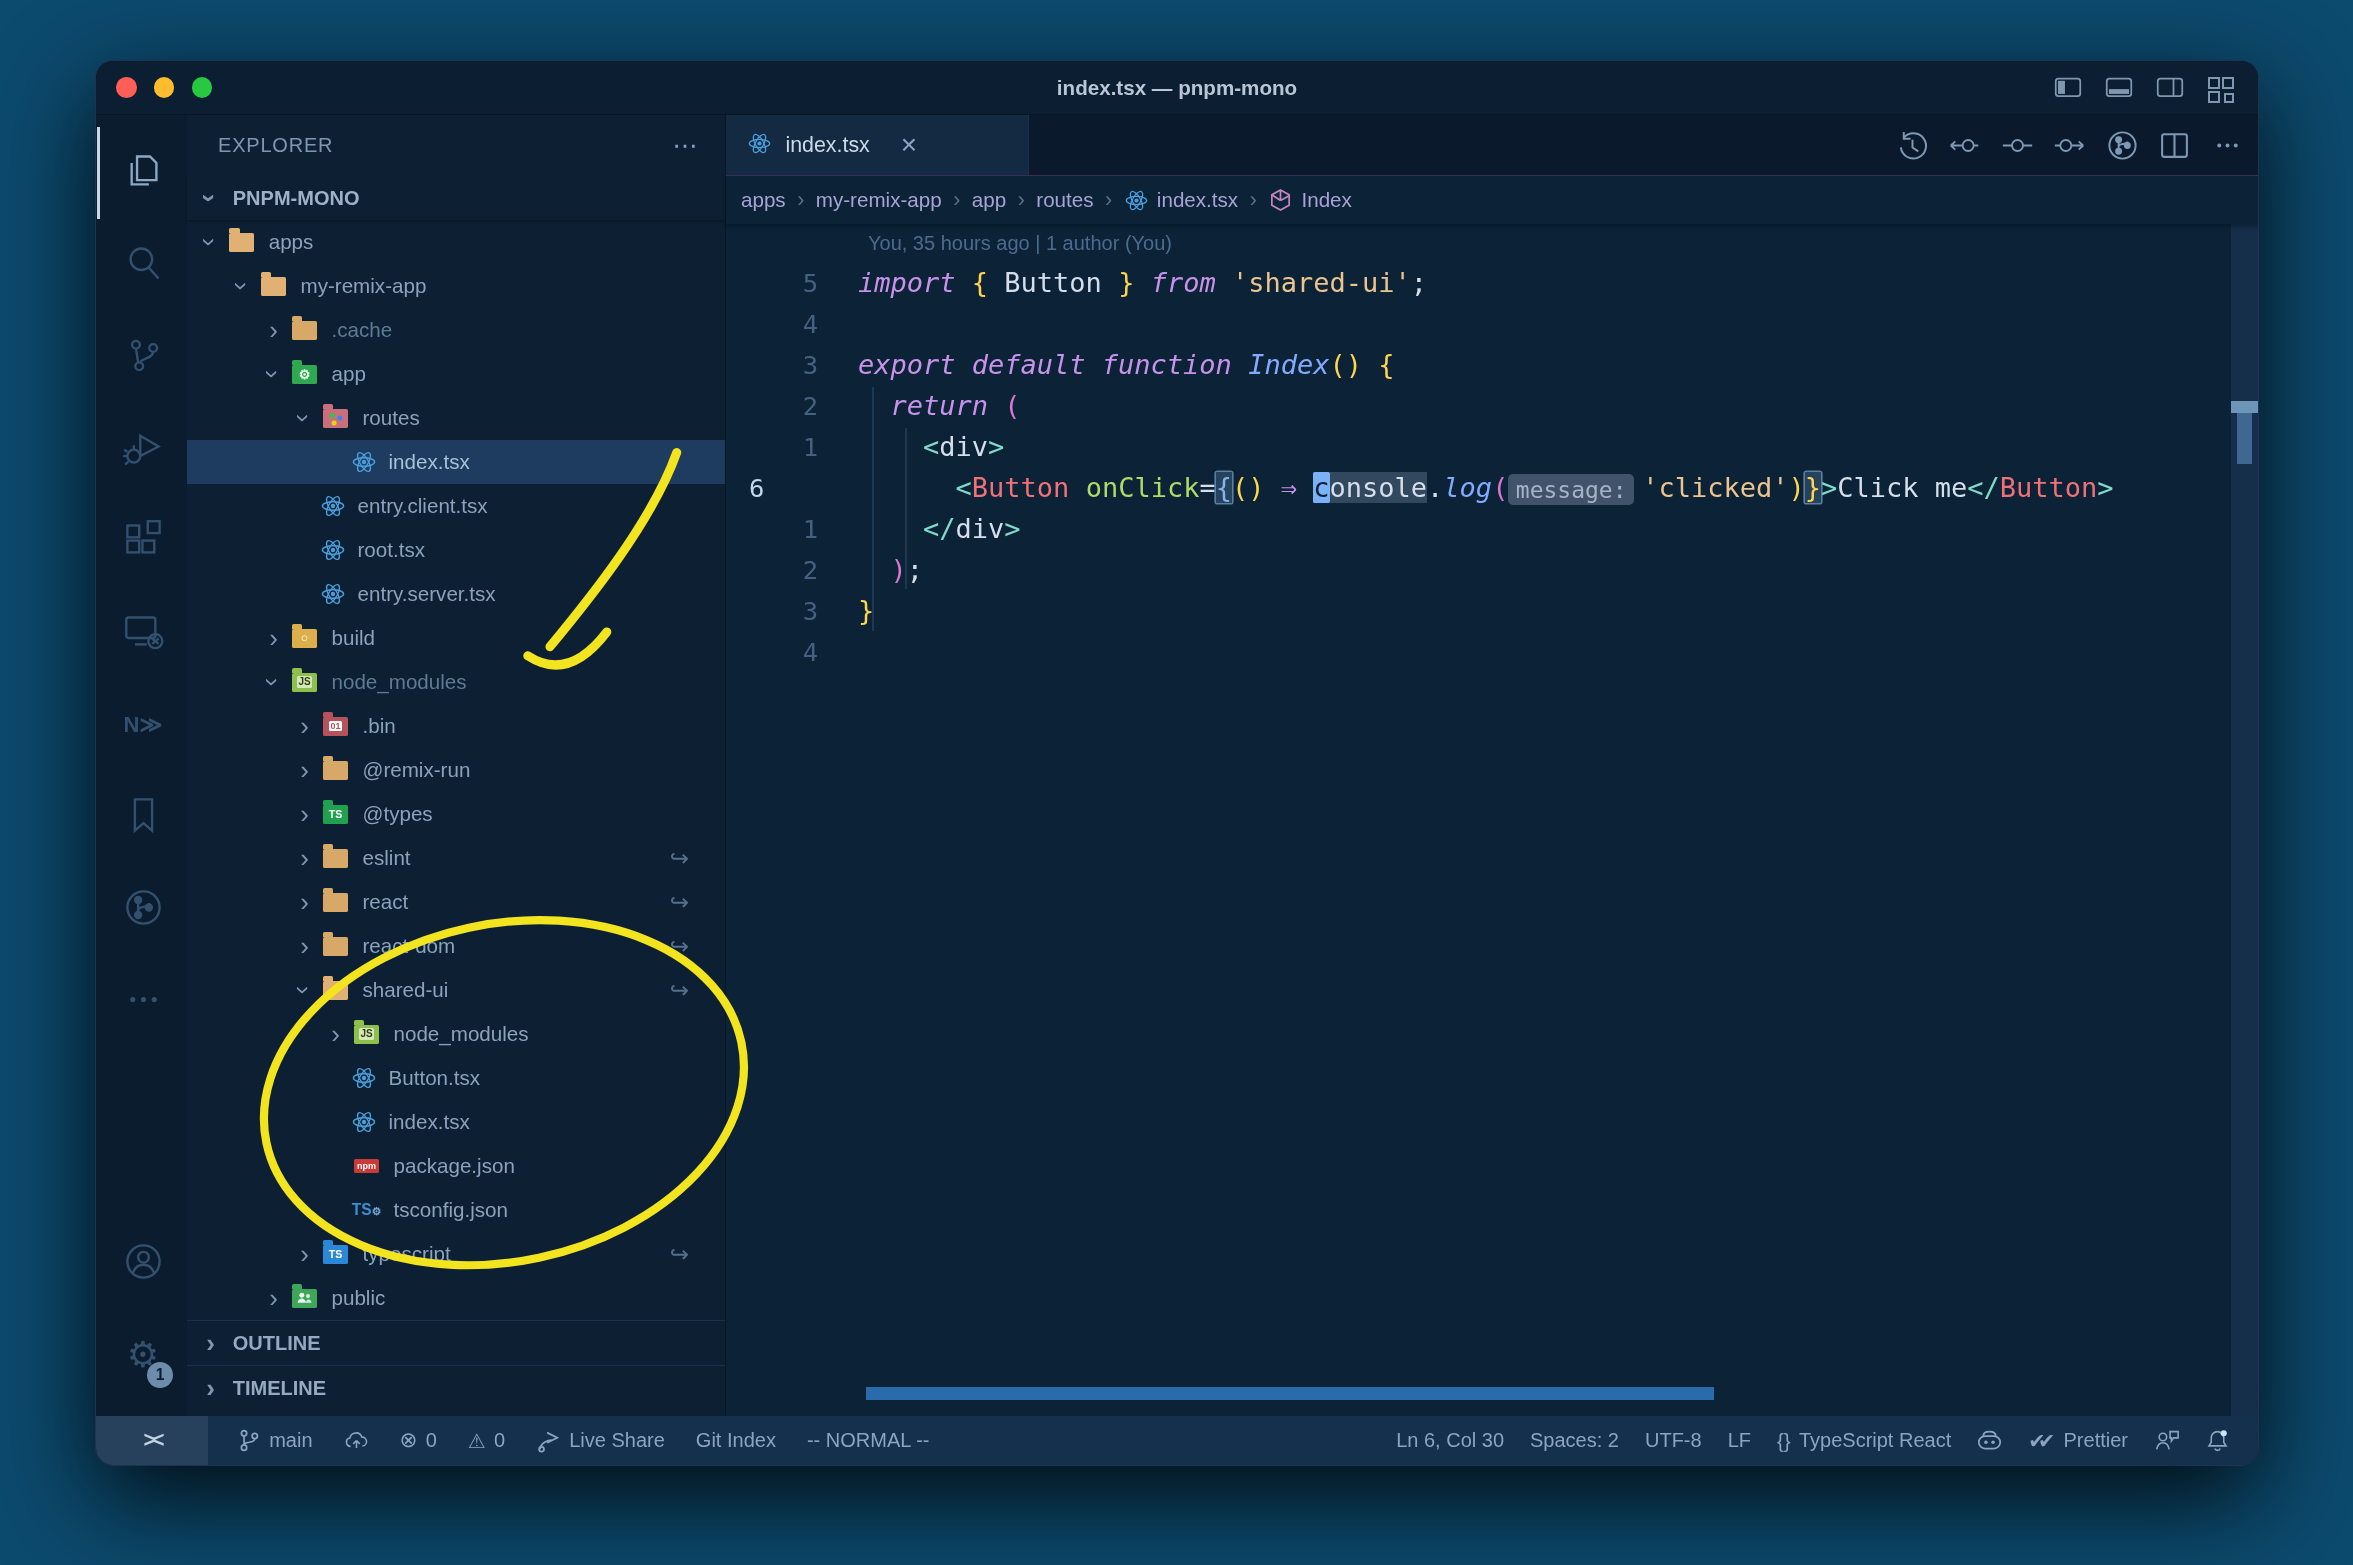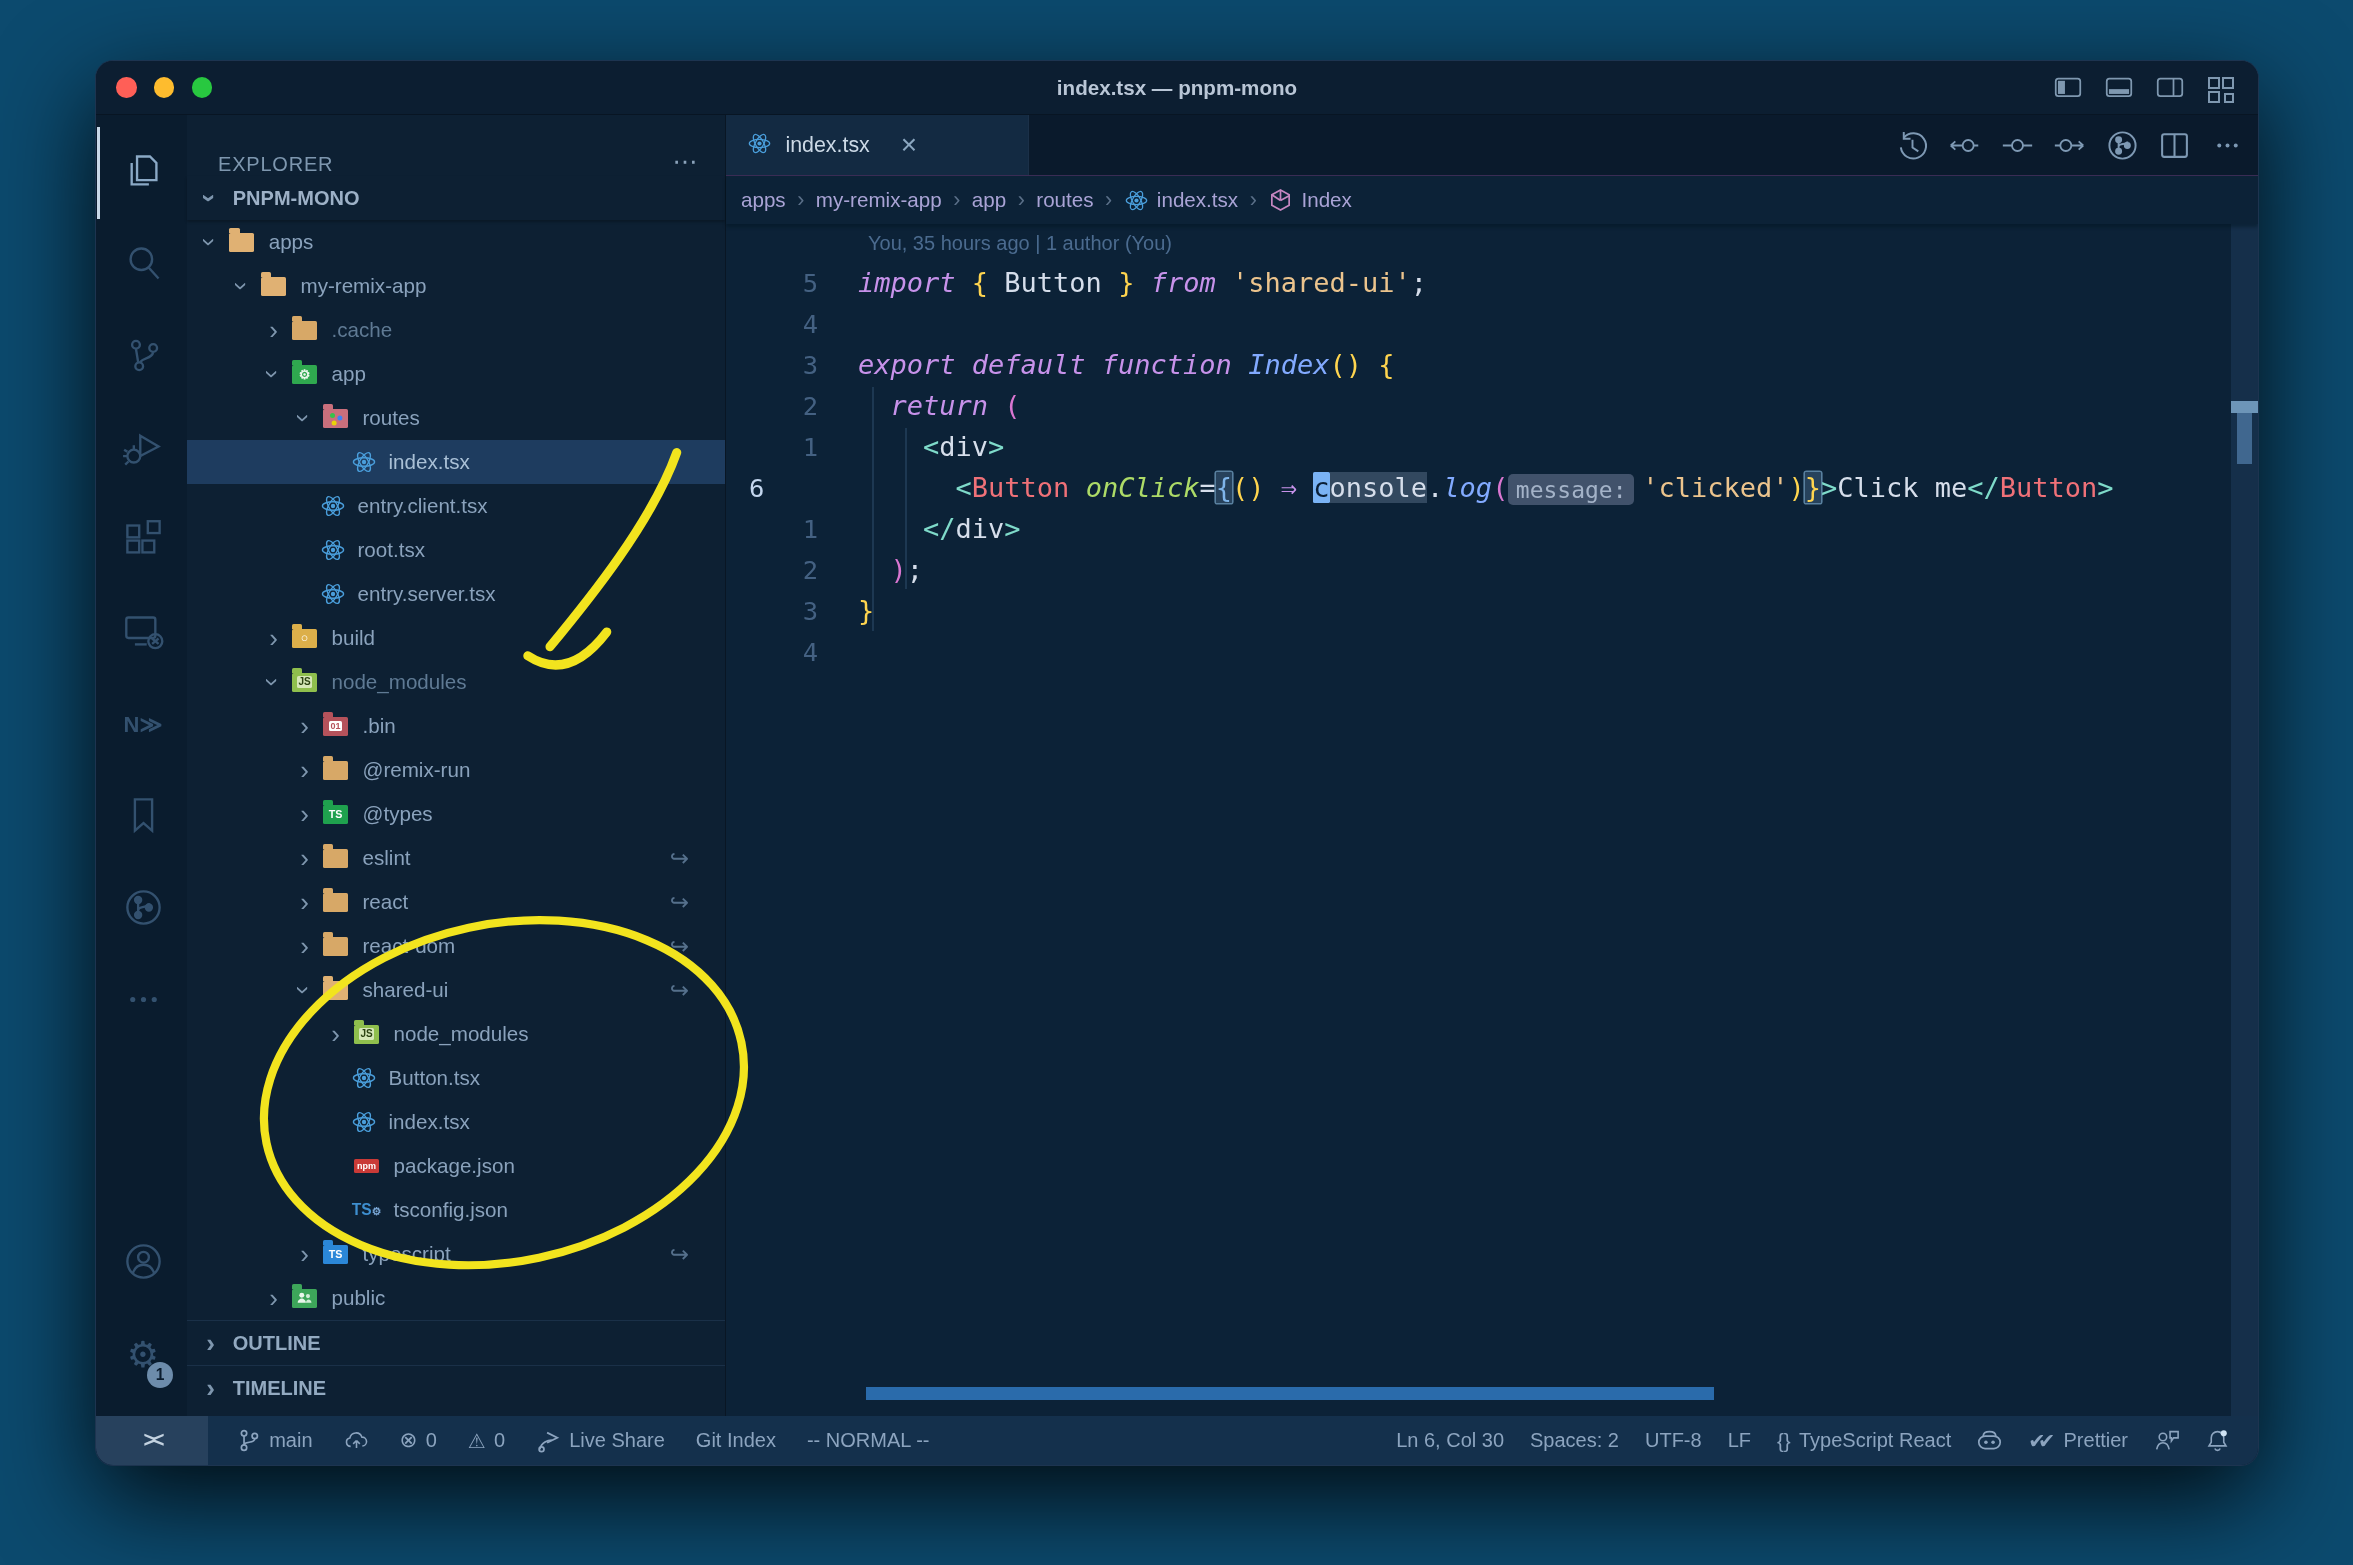--- a/index.html
+++ b/index.html
@@ -17,21 +17,21 @@
   .main{flex:1;display:flex;min-height:0;}
   .activitybar{width:91px;flex:none;background:#0a1c2e;display:flex;flex-direction:column;align-items:center;padding-top:11.5px;box-sizing:border-box;}
   .abar-item{width:89px;height:92px;display:flex;align-items:center;justify-content:center;color:#33516f;position:relative;border-left:3.3px solid transparent;box-sizing:border-box;cursor:pointer;}
   .abar-item.active{color:#8ba9c6;border-left:3.3px solid #c8d8e8;}
   .abar-item svg{width:43px;height:43px;}
   .abar-spacer{flex:1;}
   .abar-bottom{display:flex;flex-direction:column;align-items:center;margin-bottom:15px;}
   .badge{position:absolute;right:13px;bottom:13px;background:#6d8cab;color:#0a1c2e;font-size:15.6px;font-weight:bold;width:26px;height:26px;border-radius:50%;display:flex;align-items:center;justify-content:center;}
   
   .sidebar{width:538px;flex:none;background:#0d2033;display:flex;flex-direction:column;min-height:0;border-right:0.8px solid #091624;}
-  .sb-header{height:61px;flex:none;display:flex;align-items:flex-end;justify-content:space-between;padding:0 25px 0 31px;color:#7e97af;font-size:20px;letter-spacing:0.8px;}
+  .sb-header{height:61px;flex:none;display:flex;align-items:center;justify-content:space-between;padding:0 25px 0 31px;color:#7e97af;font-size:20px;letter-spacing:0.8px;}
   .sb-more{color:#8ba3bb;font-size:25px;letter-spacing:2.5px;cursor:pointer;}
   .sb-section{height:44px;flex:none;display:flex;align-items:center;color:#9db1c7;font-weight:bold;font-size:20px;gap:6.6px;padding-left:8.2px;box-shadow:0 1.6px 2.5px rgba(0,0,0,.25);}
   .tree{flex:none;}
   .trow{height:44px;display:flex;align-items:center;color:#8aa2bc;font-size:20.6px;cursor:pointer;position:relative;}
   .trow.sel{background:#1e3c5f;color:#a9c0d6;}
   .trow.dim .tlabel{color:#5f7a94;}
   .twist{width:31px;height:100%;flex:none;display:flex;align-items:center;justify-content:center;}
   .twist span{font-size:26px;color:#7e96ae;line-height:1;display:block;}
   .twist.open span{transform:rotate(90deg);}
   .fico{width:31px;height:28px;flex:none;display:flex;align-items:center;justify-content:center;margin-right:11.5px;position:relative;}
@@ -55,21 +55,21 @@
   .bc-sep{color:#5a6f88;font-size:21.4px;}
   .bc-item{display:flex;align-items:center;gap:8.2px;cursor:pointer;white-space:nowrap;}
   .bc-item svg{width:25px;height:25px;}
   
   .code{flex:1;position:relative;overflow:hidden;font-family:"DejaVu Sans Mono",monospace;}
   .blame{height:38px;display:flex;align-items:center;padding-left:142px;color:#4b6b8f;font-size:20px;font-family:"Liberation Sans",sans-serif;}
   .ln{height:41px;display:flex;align-items:center;}
   .gut{width:132px;flex:none;text-align:right;padding-right:40px;box-sizing:border-box;color:#446182;font-size:25.5px;}
   .ln.cur .gut{text-align:left;padding-left:23px;color:#c3d6ee;}
   .src{white-space:pre;font-size:27px;color:#d6deeb;}
-  .t-kw{color:#c792ea;font-style:italic}.t-fn{color:#82aaff;font-style:italic}.t-attr{color:#addb67;font-style:italic}
+  .t-kw{color:#c792ea;font-style:italic}.t-fn{color:#82aaff;font-style:italic}.t-attr{color:#addb67;}
   .t-str{color:#ecc48d}.t-brace{color:#ffd54f}.t-paren{color:#d976d0}.t-tag{color:#7fdbca}.t-comp{color:#f07178}
   .t-txt{color:#d6deeb}.t-arrow{color:#c792ea}
   .t-cursor{background:#7ab3f5;color:#0a1f36;border-radius:1.6px}
   .t-hl{background:#32485f;color:#d6deeb}
   .t-boxO{color:#7fb5ea;background:#27425c;box-shadow:0 0 0 1.6px #59809f;border-radius:1.6px}
   .t-boxC{color:#ffd54f;background:#27425c;box-shadow:0 0 0 1.6px #59809f;border-radius:1.6px}
   .t-inlay{background:#41526b;color:#a4b3c8;border-radius:5px;padding:2.5px 7.4px;margin-right:8.2px;font-size:23px;}
   .iguide{position:absolute;width:1.6px;background:#1d3852;}
   .vscroll{position:absolute;top:0;right:0;bottom:0;width:27px;background:#152f4a;}
   .vthumb{position:absolute;top:177px;left:0;right:0;height:12.3px;background:#6d95b8;}

